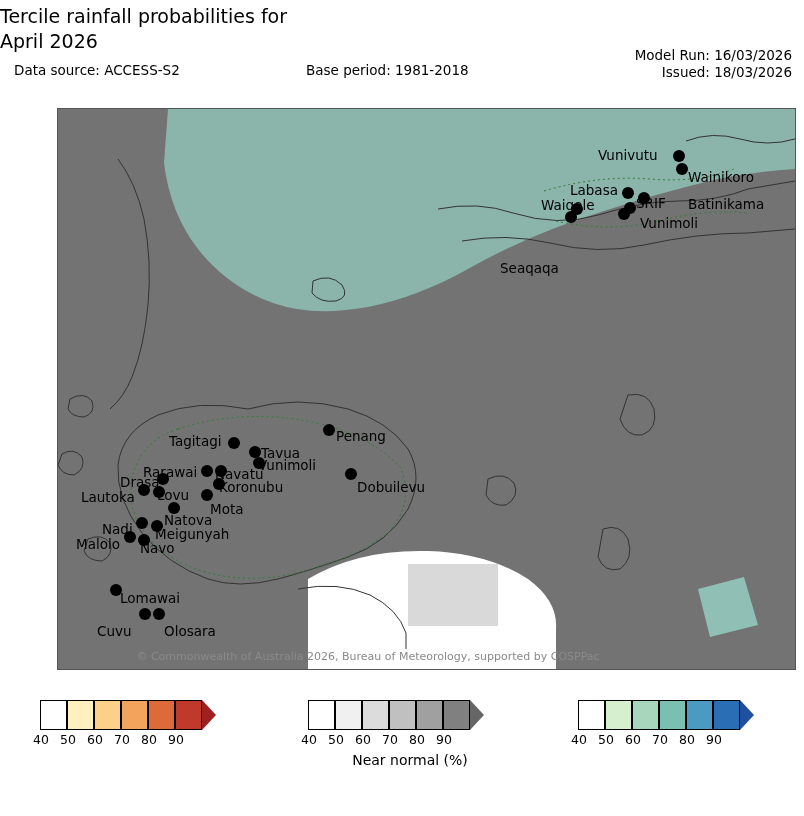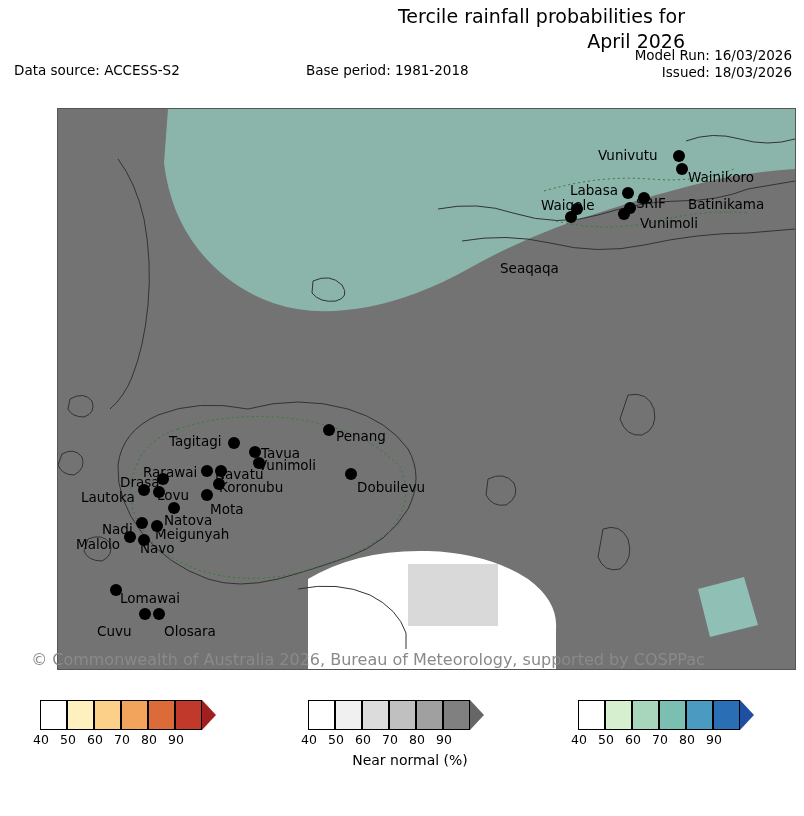--- a/index.html
+++ b/index.html
@@ -5,41 +5,41 @@
   html,body{margin:0;padding:0;}
   body{
     width:804px;height:816px;
     background:#ffffff;
     font-family:"DejaVu Sans","Liberation Sans",sans-serif;
     position:relative;
     overflow:hidden;
     color:#000;
   }
   .title{
-    position:absolute;left:0;top:0;width:685px;text-align:right;
+    position:absolute;left:0;top:0;width:685px;text-align:left;
     font-size:19px;line-height:25px;padding-top:4px;
   }
   .meta{position:absolute;font-size:13.5px;}
   #data-source{left:14px;top:62px;}
   #base-period{left:306px;top:62px;}
   #model-run{right:12px;top:47px;text-align:right;}
   #issued{right:12px;top:64px;text-align:right;}
 
   .map-frame{
     position:absolute;left:57px;top:108px;width:737px;height:560px;
     background:#737373;border:1px solid #555;overflow:hidden;
   }
   .map-frame svg{display:block;}
 
   .station{position:absolute;width:12px;height:12px;border-radius:50%;background:#000;}
   .label{position:absolute;font-size:13.5px;color:#000;white-space:nowrap;}
 
   .credit{
     position:absolute;left:0;top:650px;width:736px;text-align:center;
-    font-size:16px;color:#8a8a8a;
+    font-size:11px;color:#8a8a8a;
   }
 
   .legend{position:absolute;top:700px;width:230px;}
   #legend-below{left:27px;}
   #legend-near{left:295px;}
   #legend-above{left:565px;}
   .legend .bar{position:relative;height:30px;width:204px;margin-left:13px;}
   .legend .cell{position:absolute;top:0;height:30px;width:27px;border:1px solid #000;box-sizing:border-box;}
   .legend .arrow-l{position:absolute;left:-14px;top:0;width:0;height:0;
     border-top:15px solid transparent;border-bottom:15px solid transparent;}

